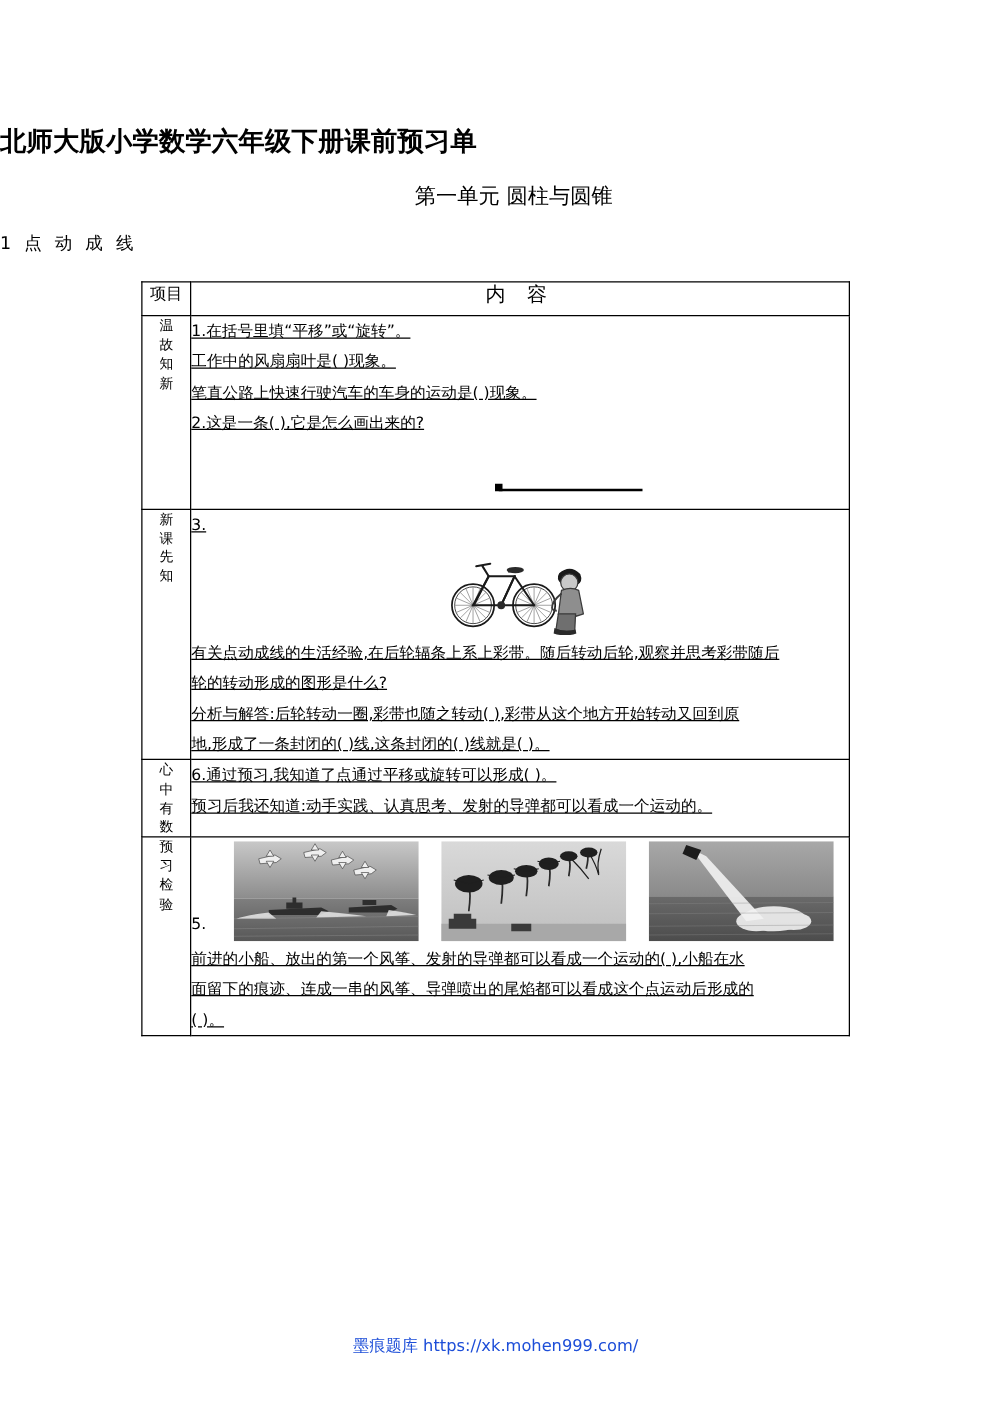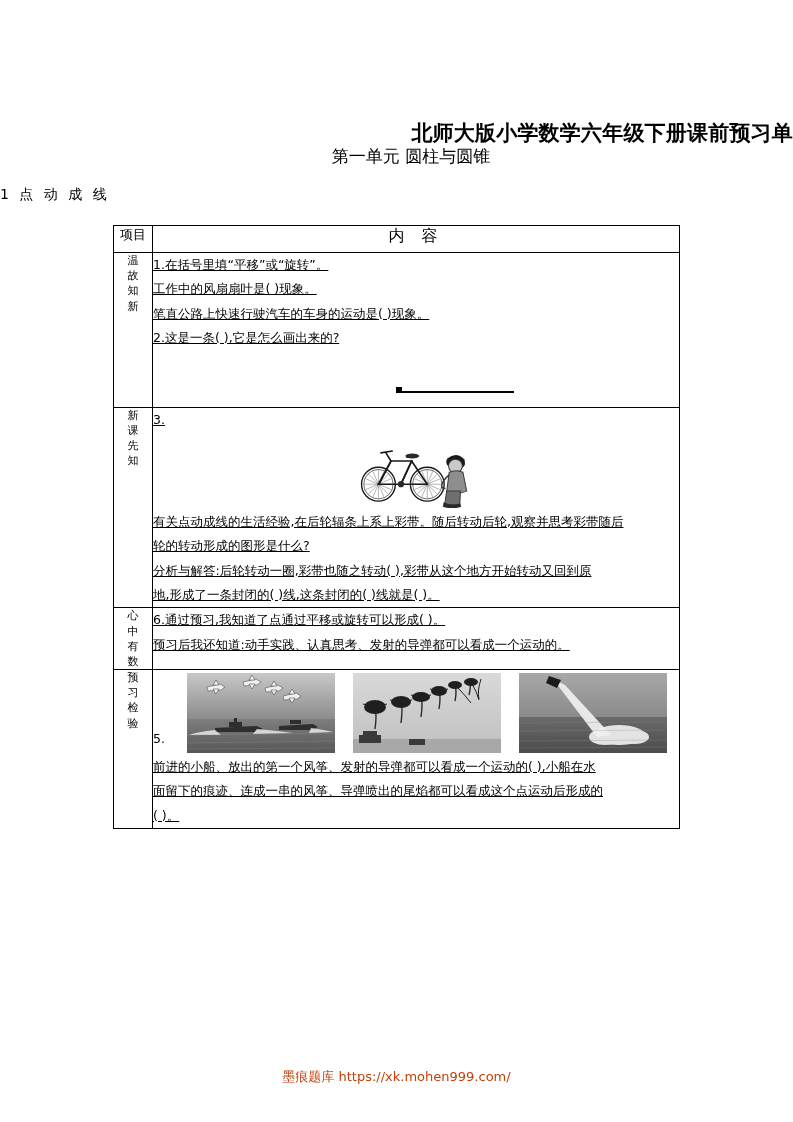--- a/index.html
+++ b/index.html
@@ -20,25 +20,24 @@
     left: 0; top: 0;
     width: 793px;
     height: 1122px;
   }
 
   
   .doc-title {
     position: absolute;
     left: 0; top: 99px;
     width: 793px;
-    text-align: right;
+    text-align: left;
     font-size: 21px;
     font-weight: bold;
     letter-spacing: 0.2px;
-    margin-top: 20px;
   }
   .doc-subtitle {
     position: absolute;
     left: 0; top: 145px;
     width: 790px;
     text-align: center;
     font-size: 17px;
     font-weight: normal;
     padding-left: 16px;
   }
@@ -166,21 +165,21 @@
   }
 
   
   .footer {
     position: absolute;
     left: 0;
     top: 1068px;
     width: 793px;
     text-align: center;
     font-size: 13px;
-    color: #c2410c;
+    color: #1d4ed8;
   }
 </style>
 </head>
 <body>
 
 <div class="page">
 
   <div class="doc-title">北师大版小学数学六年级下册课前预习单</div>
   <div class="doc-subtitle">第一单元 圆柱与圆锥</div>
   <div class="doc-lesson">1  点 动 成 线</div>

